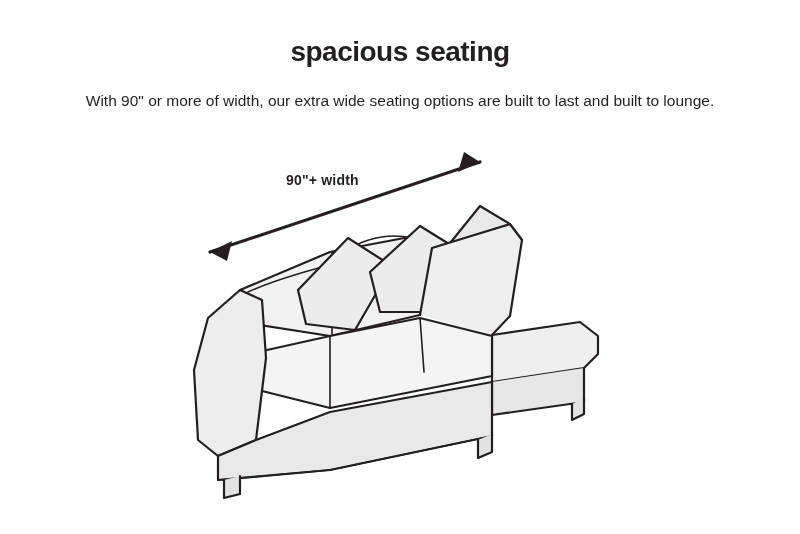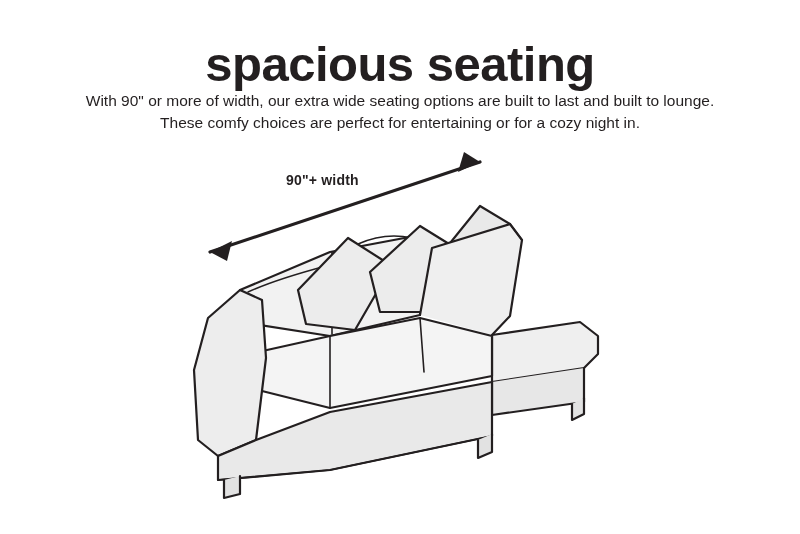--- a/index.html
+++ b/index.html
@@ -15,21 +15,21 @@
     overflow: hidden;
     font-family: "Liberation Sans", sans-serif;
     color: #231f20;
   }
   .title {
     position: absolute;
     top: 36px;
     left: 0;
     width: 800px;
     text-align: center;
-    font-size: 49px;
+    font-size: 28px;
     font-weight: bold;
     letter-spacing: -0.5px;
     color: #231f20;
   }
   .subtitle {
     position: absolute;
     top: 90px;
     left: 0;
     width: 800px;
     text-align: center;
@@ -57,21 +57,20 @@
 </style>
 </head>
 <body>
 
 <div id="page">
 
   <div class="title">spacious seating</div>
 
   <div class="subtitle">
     <span class="line">With 90" or more of width, our extra wide seating options are built to last and built to lounge.</span>
-    <span class="line">These comfy choices are perfect for entertaining or for a cozy night in.</span>
   </div>
 
   <div class="dim-label">90"+ width</div>
 
   <svg id="art" width="460" height="380" viewBox="0 0 460 380">
     <g fill="none" stroke="#231f20" stroke-width="2.2" stroke-linejoin="round" stroke-linecap="round">
 
       <g stroke-width="3.2">
         <line x1="30" y1="112" x2="300" y2="22"></line>
         <polygon points="30,112 52,101 47,121" fill="#231f20" stroke="none"></polygon>

